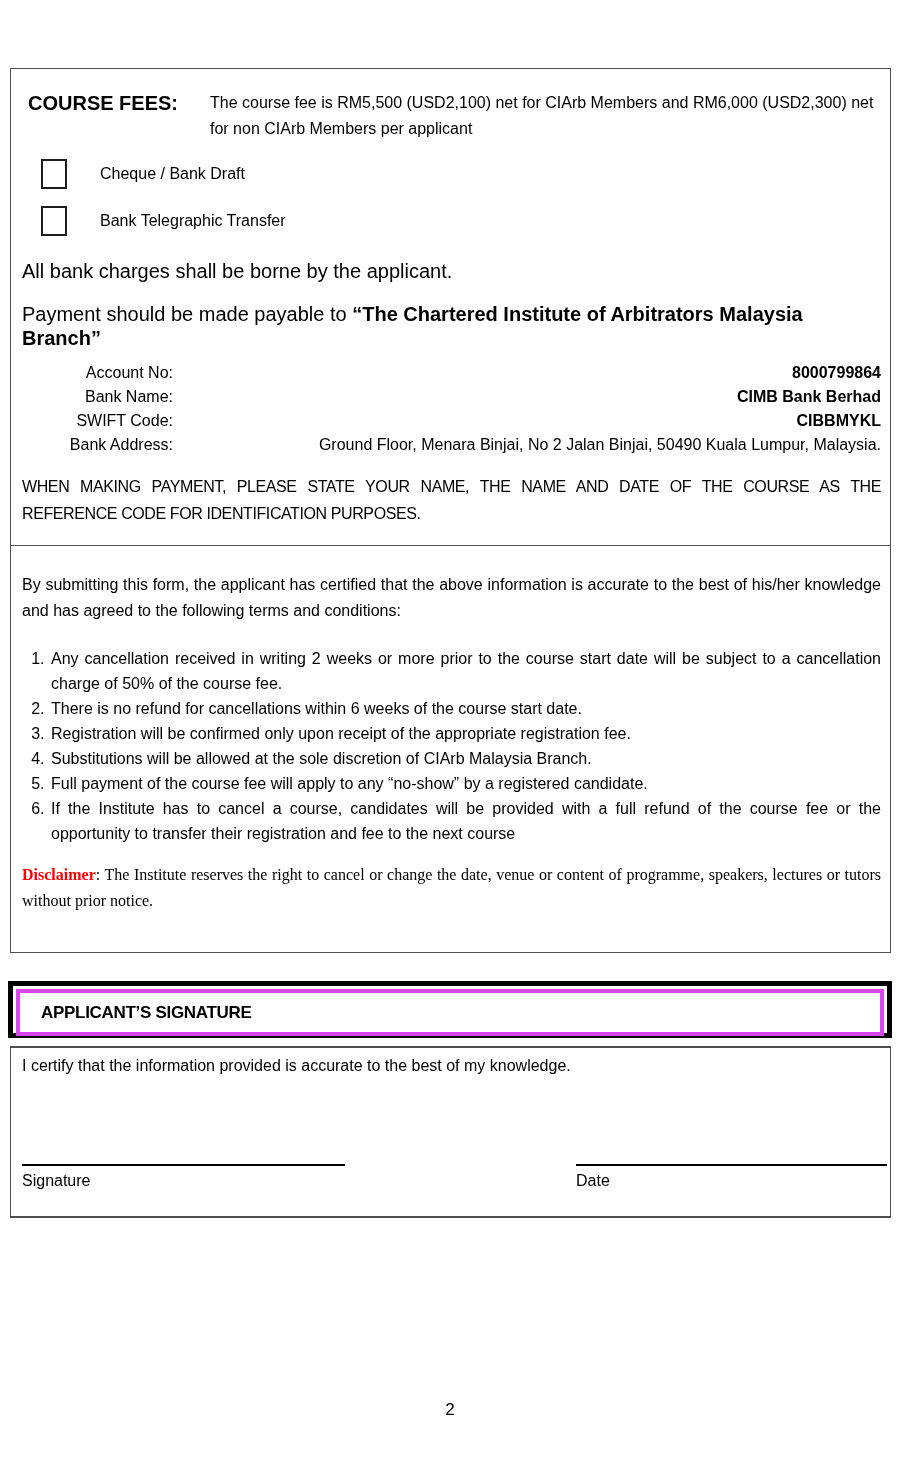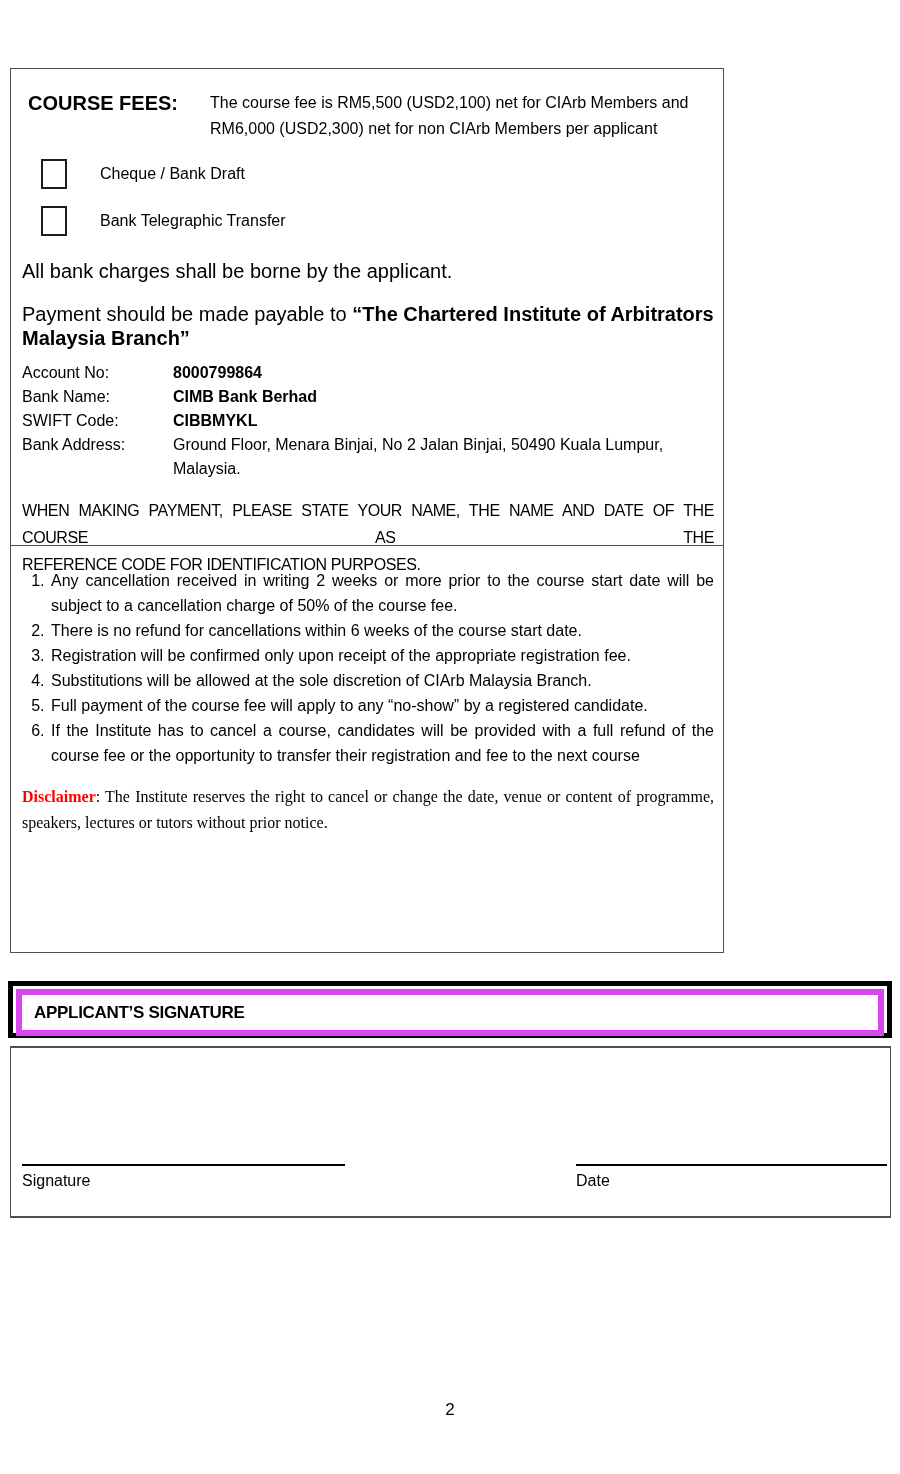--- a/index.html
+++ b/index.html
@@ -10,21 +10,21 @@
     width: 900px;
     height: 1474px;
     background: #fff;
     overflow: hidden;
   }
 
   
   .main-box {
     position: absolute;
     left: 10px; top: 68px;
-    width: 714px; height: 885px;
+    width: 881px; height: 885px;
     border: 1px solid #4e4e4e;
     background: #fff;
   }
   .course-fees { height: 455px; padding: 0 9px 0 11px; }
   .terms { border-top: 1px solid #4e4e4e; padding: 0 9px 0 11px; }
 
   .fee-header { display: flex; align-items: flex-start; margin-top: 21px; }
   .fee-title {
     flex: 0 0 182px; margin-left: 6px;
     font-size: 20px; font-weight: 700; line-height: 26px; white-space: nowrap;
@@ -37,21 +37,21 @@
     border: 2px solid #1c1c1c; background: #fff;
     flex: 0 0 auto; margin-right: 33px;
   }
   .checkbox-label { font-size: 16px; }
 
   .body-text { font-size: 20px; line-height: 24px; }
   .mt-charges { margin-top: 23px; }
   .mt-payable { margin-top: 19px; }
   .bold { font-weight: 700; }
 
-  .account-grid { margin-top: 11px; }
+  .account-grid { margin-top: 11px; text-align: right; }
   .acct-row { display: grid; grid-template-columns: 151px 1fr; font-size: 16px; line-height: 24px; }
 
   .payment-note { margin-top: 16px; font-size: 16px; line-height: 27px; letter-spacing: -0.4px; }
   .note-line1 { text-align: justify; text-align-last: justify; }
   .note-line2 { text-align: left; }
 
   .terms-heading {
     margin-top: 19px; font-size: 18px; font-weight: 700; line-height: 24px;
     text-decoration: underline; text-decoration-thickness: 2px; text-underline-offset: 3px;
   }
@@ -61,22 +61,22 @@
   .disclaimer { margin-top: 16px; text-align: justify; font-size: 16px; line-height: 26px; font-family: Liberation Serif, serif; }
   .disclaimer-label { font-weight: 700; }
 
   
   .sig-heading-box {
     position: absolute; left: 8px; top: 981px;
     width: 884px; height: 57px;
     border: 5px solid #000; background: #fff;
   }
   .sig-heading-inner {
-    height: 100%; margin: 3px; border: 6px solid #d946ef;
-    display: flex; align-items: center; padding-left: 12px;
+    height: 100%; margin: 3px; border: 4px solid #d946ef;
+    display: flex; align-items: center; padding-left: 21px;
   }
   .sig-heading-text { font-size: 17px; font-weight: 700; letter-spacing: -0.3px; }
 
   
   .certify-box {
     position: absolute; left: 10px; top: 1046px;
     width: 881px; height: 172px;
     border: 1px solid #4e4e4e; border-top-width: 2px; border-bottom-width: 2px;
     background: #fff;
   }
@@ -139,39 +139,41 @@
         </div>
       </div>
 
       <div class="payment-note">
         <div class="note-line1">WHEN MAKING PAYMENT, PLEASE STATE YOUR NAME, THE NAME AND DATE OF THE COURSE AS THE</div>
         <div class="note-line2">REFERENCE CODE FOR IDENTIFICATION PURPOSES.</div>
       </div>
     </section>
 
     <section class="terms">
+      <p class="terms-intro">By submitting this form, the applicant has certified that the above information is accurate to the best of his/her knowledge and has agreed to the following terms and conditions:</p>
       <ol class="terms-list">
         <li>Any cancellation received in writing 2 weeks or more prior to the course start date will be subject to a cancellation charge of 50% of the course fee.</li>
         <li>There is no refund for cancellations within 6 weeks of the course start date.</li>
         <li>Registration will be confirmed only upon receipt of the appropriate registration fee.</li>
         <li>Substitutions will be allowed at the sole discretion of CIArb Malaysia Branch.</li>
         <li>Full payment of the course fee will apply to any “no-show” by a registered candidate.</li>
         <li>If the Institute has to cancel a course, candidates will be provided with a full refund of the course fee or the opportunity to transfer their registration and fee to the next course</li>
       </ol>
       <p class="disclaimer"><span class="disclaimer-label" id="disclaimer-label" style="color: rgb(255, 0, 0);">Disclaimer</span><span>: The Institute reserves the right to cancel or change the date, venue or content of programme, speakers, lectures or tutors without prior notice.</span></p>
     </section>
   </div>
 
   <div class="sig-heading-box">
     <div class="sig-heading-inner">
       <span class="sig-heading-text">APPLICANT’S SIGNATURE</span>
     </div>
   </div>
 
   <div class="certify-box">
+    <p class="certify-text">I certify that the information provided is accurate to the best of my knowledge.</p>
     <div class="sig-line"></div>
     <div class="sig-label">Signature</div>
     <div class="date-line"></div>
     <div class="date-label">Date</div>
   </div>
 
   <div class="page-number">2</div>
 </div>
 
 </body></html>

